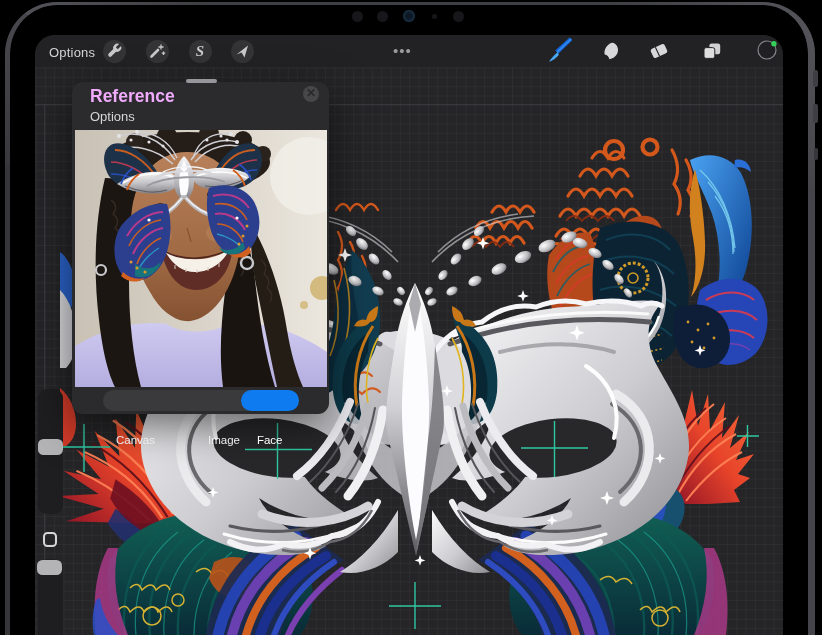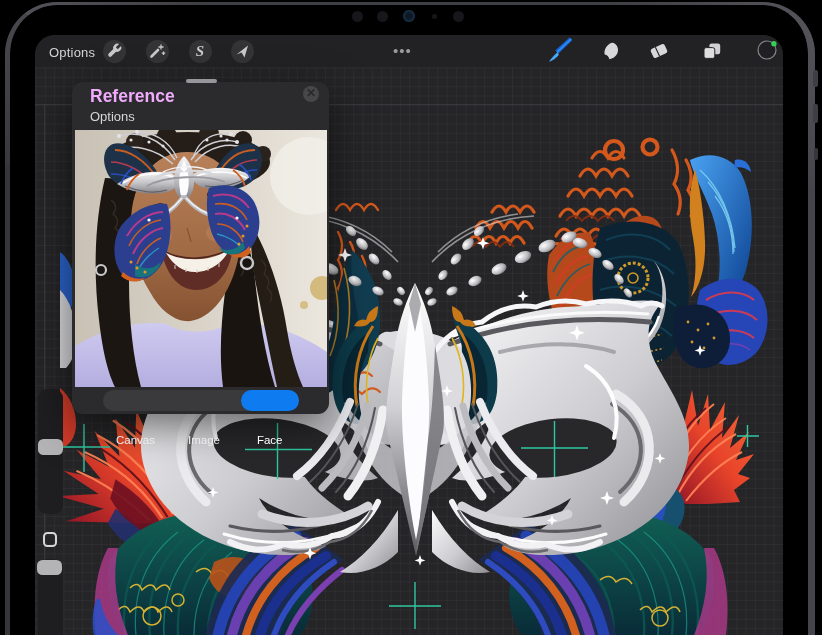--- a/index.html
+++ b/index.html
@@ -690,20 +690,20 @@
               <circle cx="164" cy="114" r="1.5"></circle>
           </g>
           <circle cx="74" cy="90" r="1.6" fill="#fff"></circle>
             <circle cx="162" cy="88" r="1.6" fill="#fff"></circle>
           <circle cx="109" cy="40" r="1.8" fill="#fff"></circle>
         </svg>
       </div>
       <div id="pbar">
         <div id="seg">
           <div class="slab" style="left:0;width:65px;">Canvas</div>
-          <div class="slab" style="left:65px;width:72px;">Image</div>
+          <div class="slab" style="left:65px;width:72px;text-align:right;">Image</div>
           <div id="segface"></div>
           <div class="slab" style="left:137.5px;width:58.5px;color:#fff;text-align:center;">Face</div>
         </div>
       </div>
     </div>
   </div>
 </div>
 
 </body></html>

